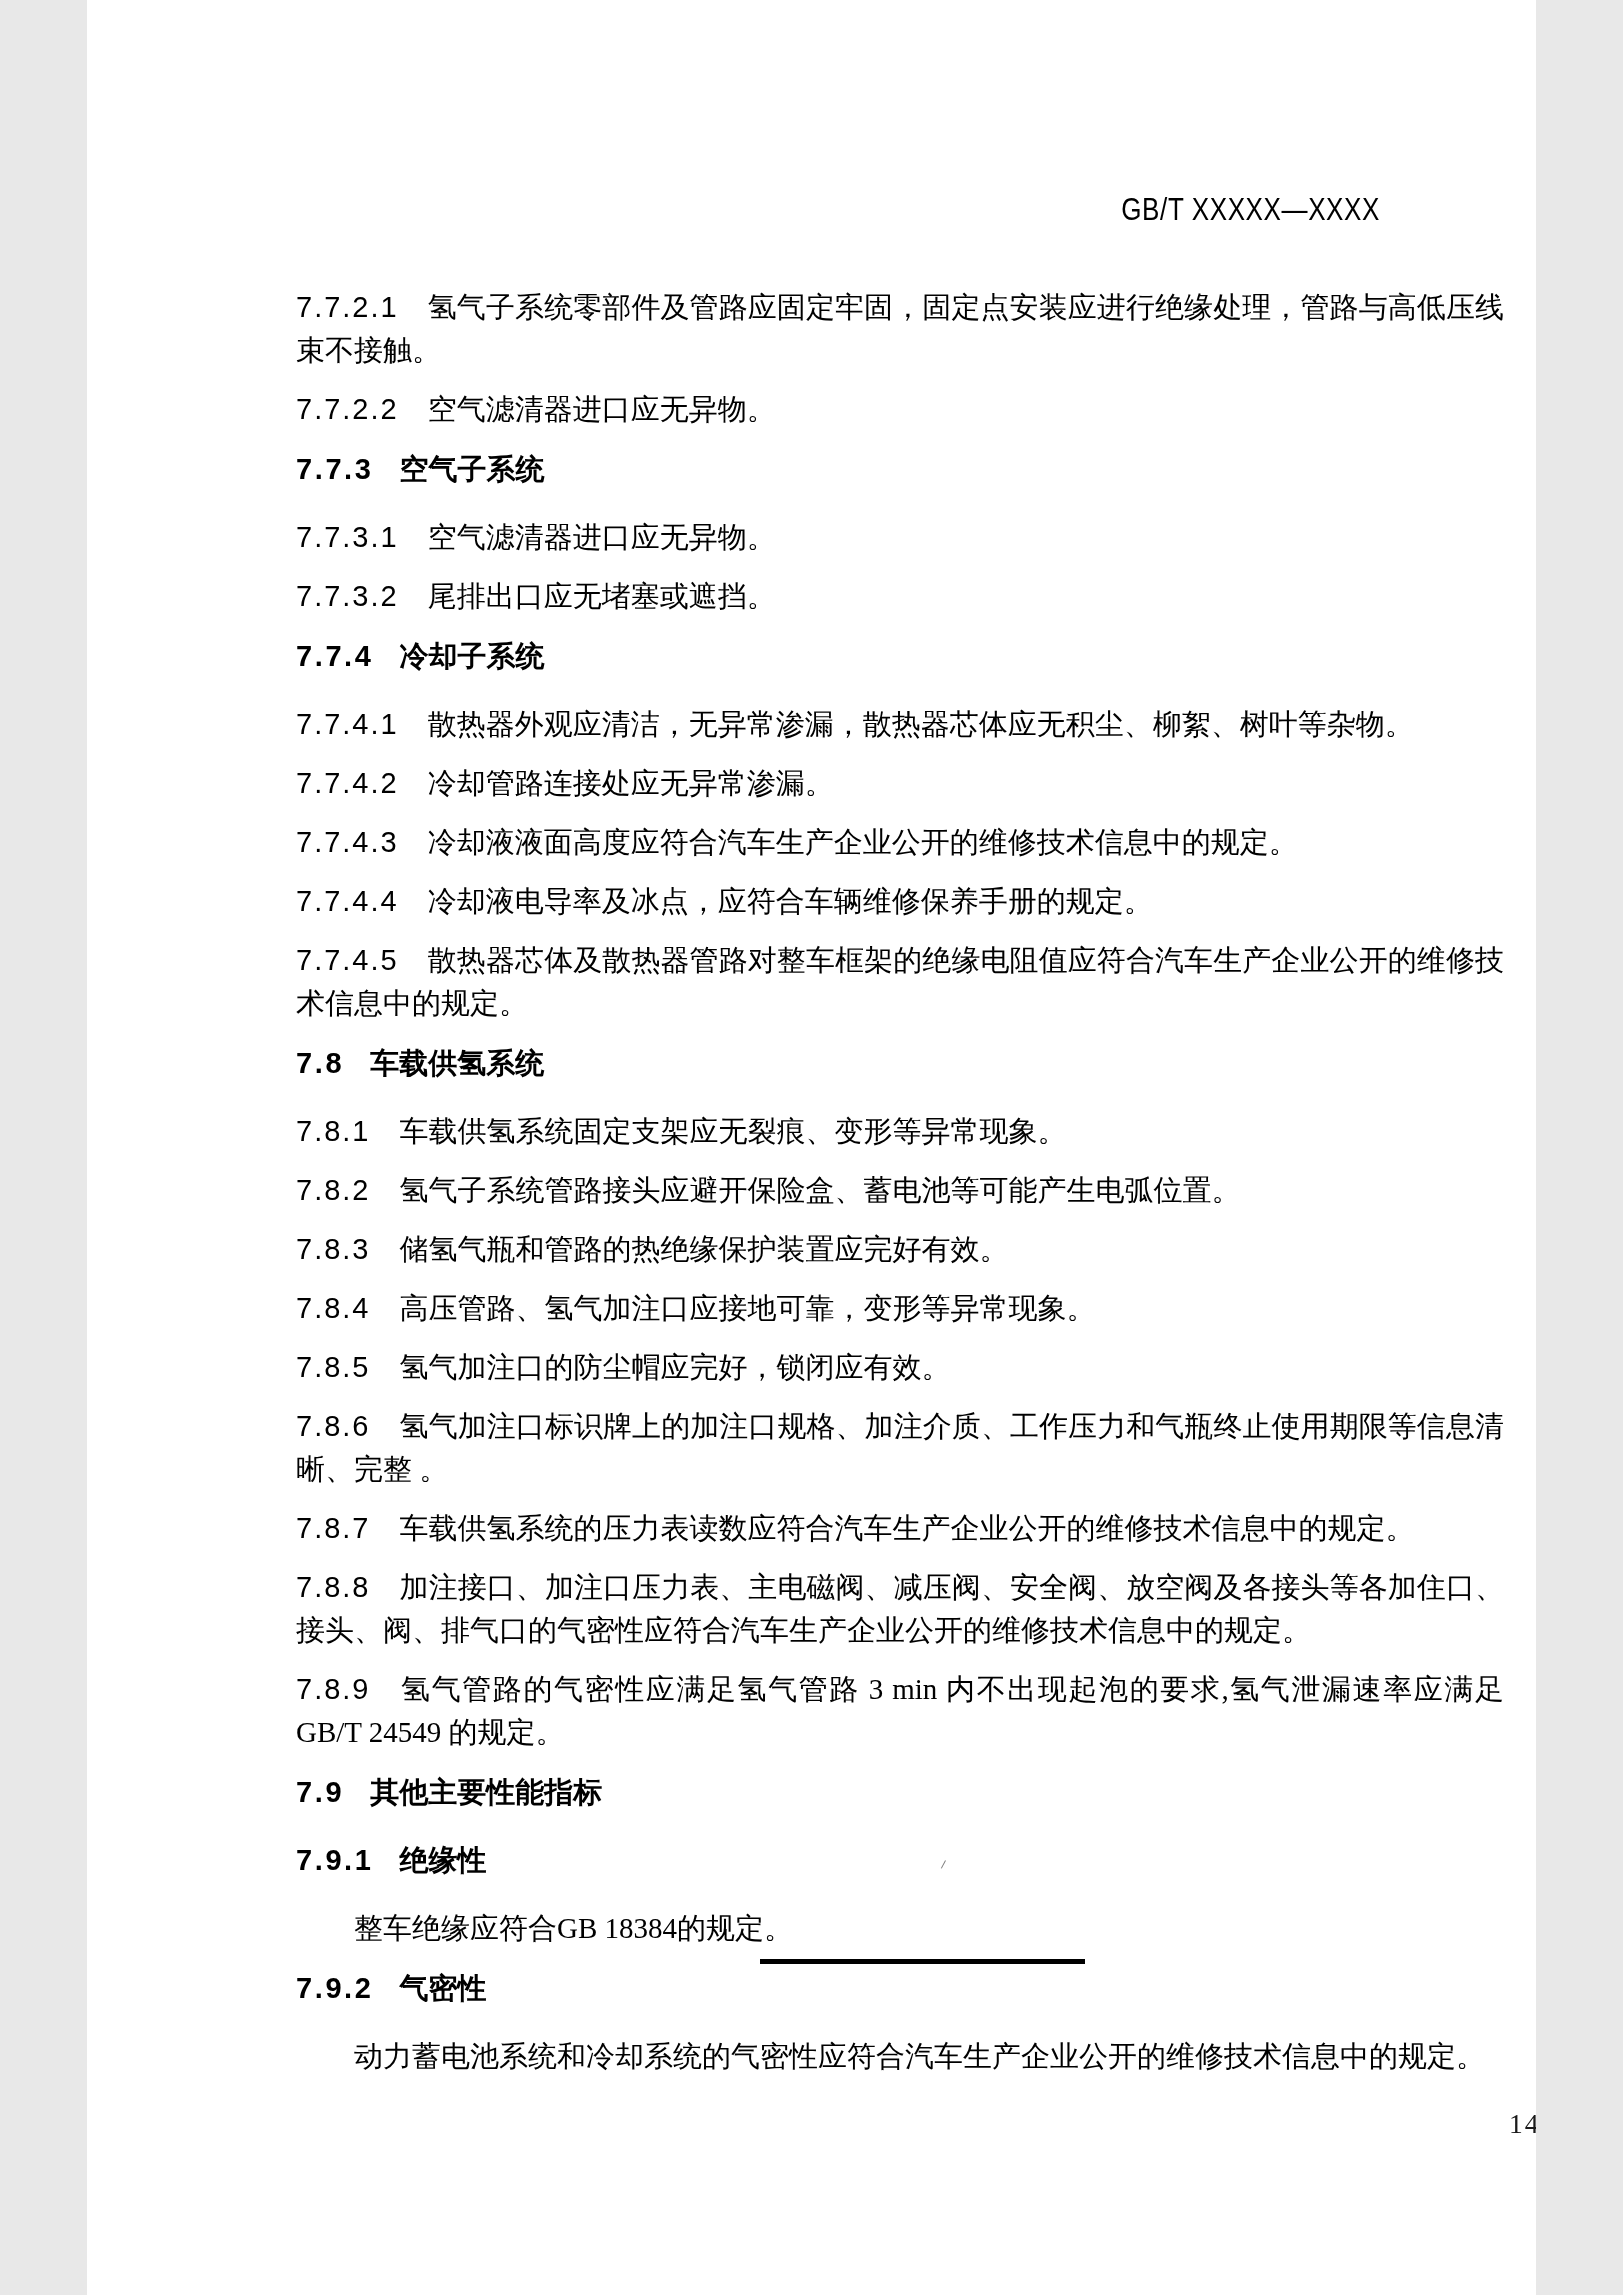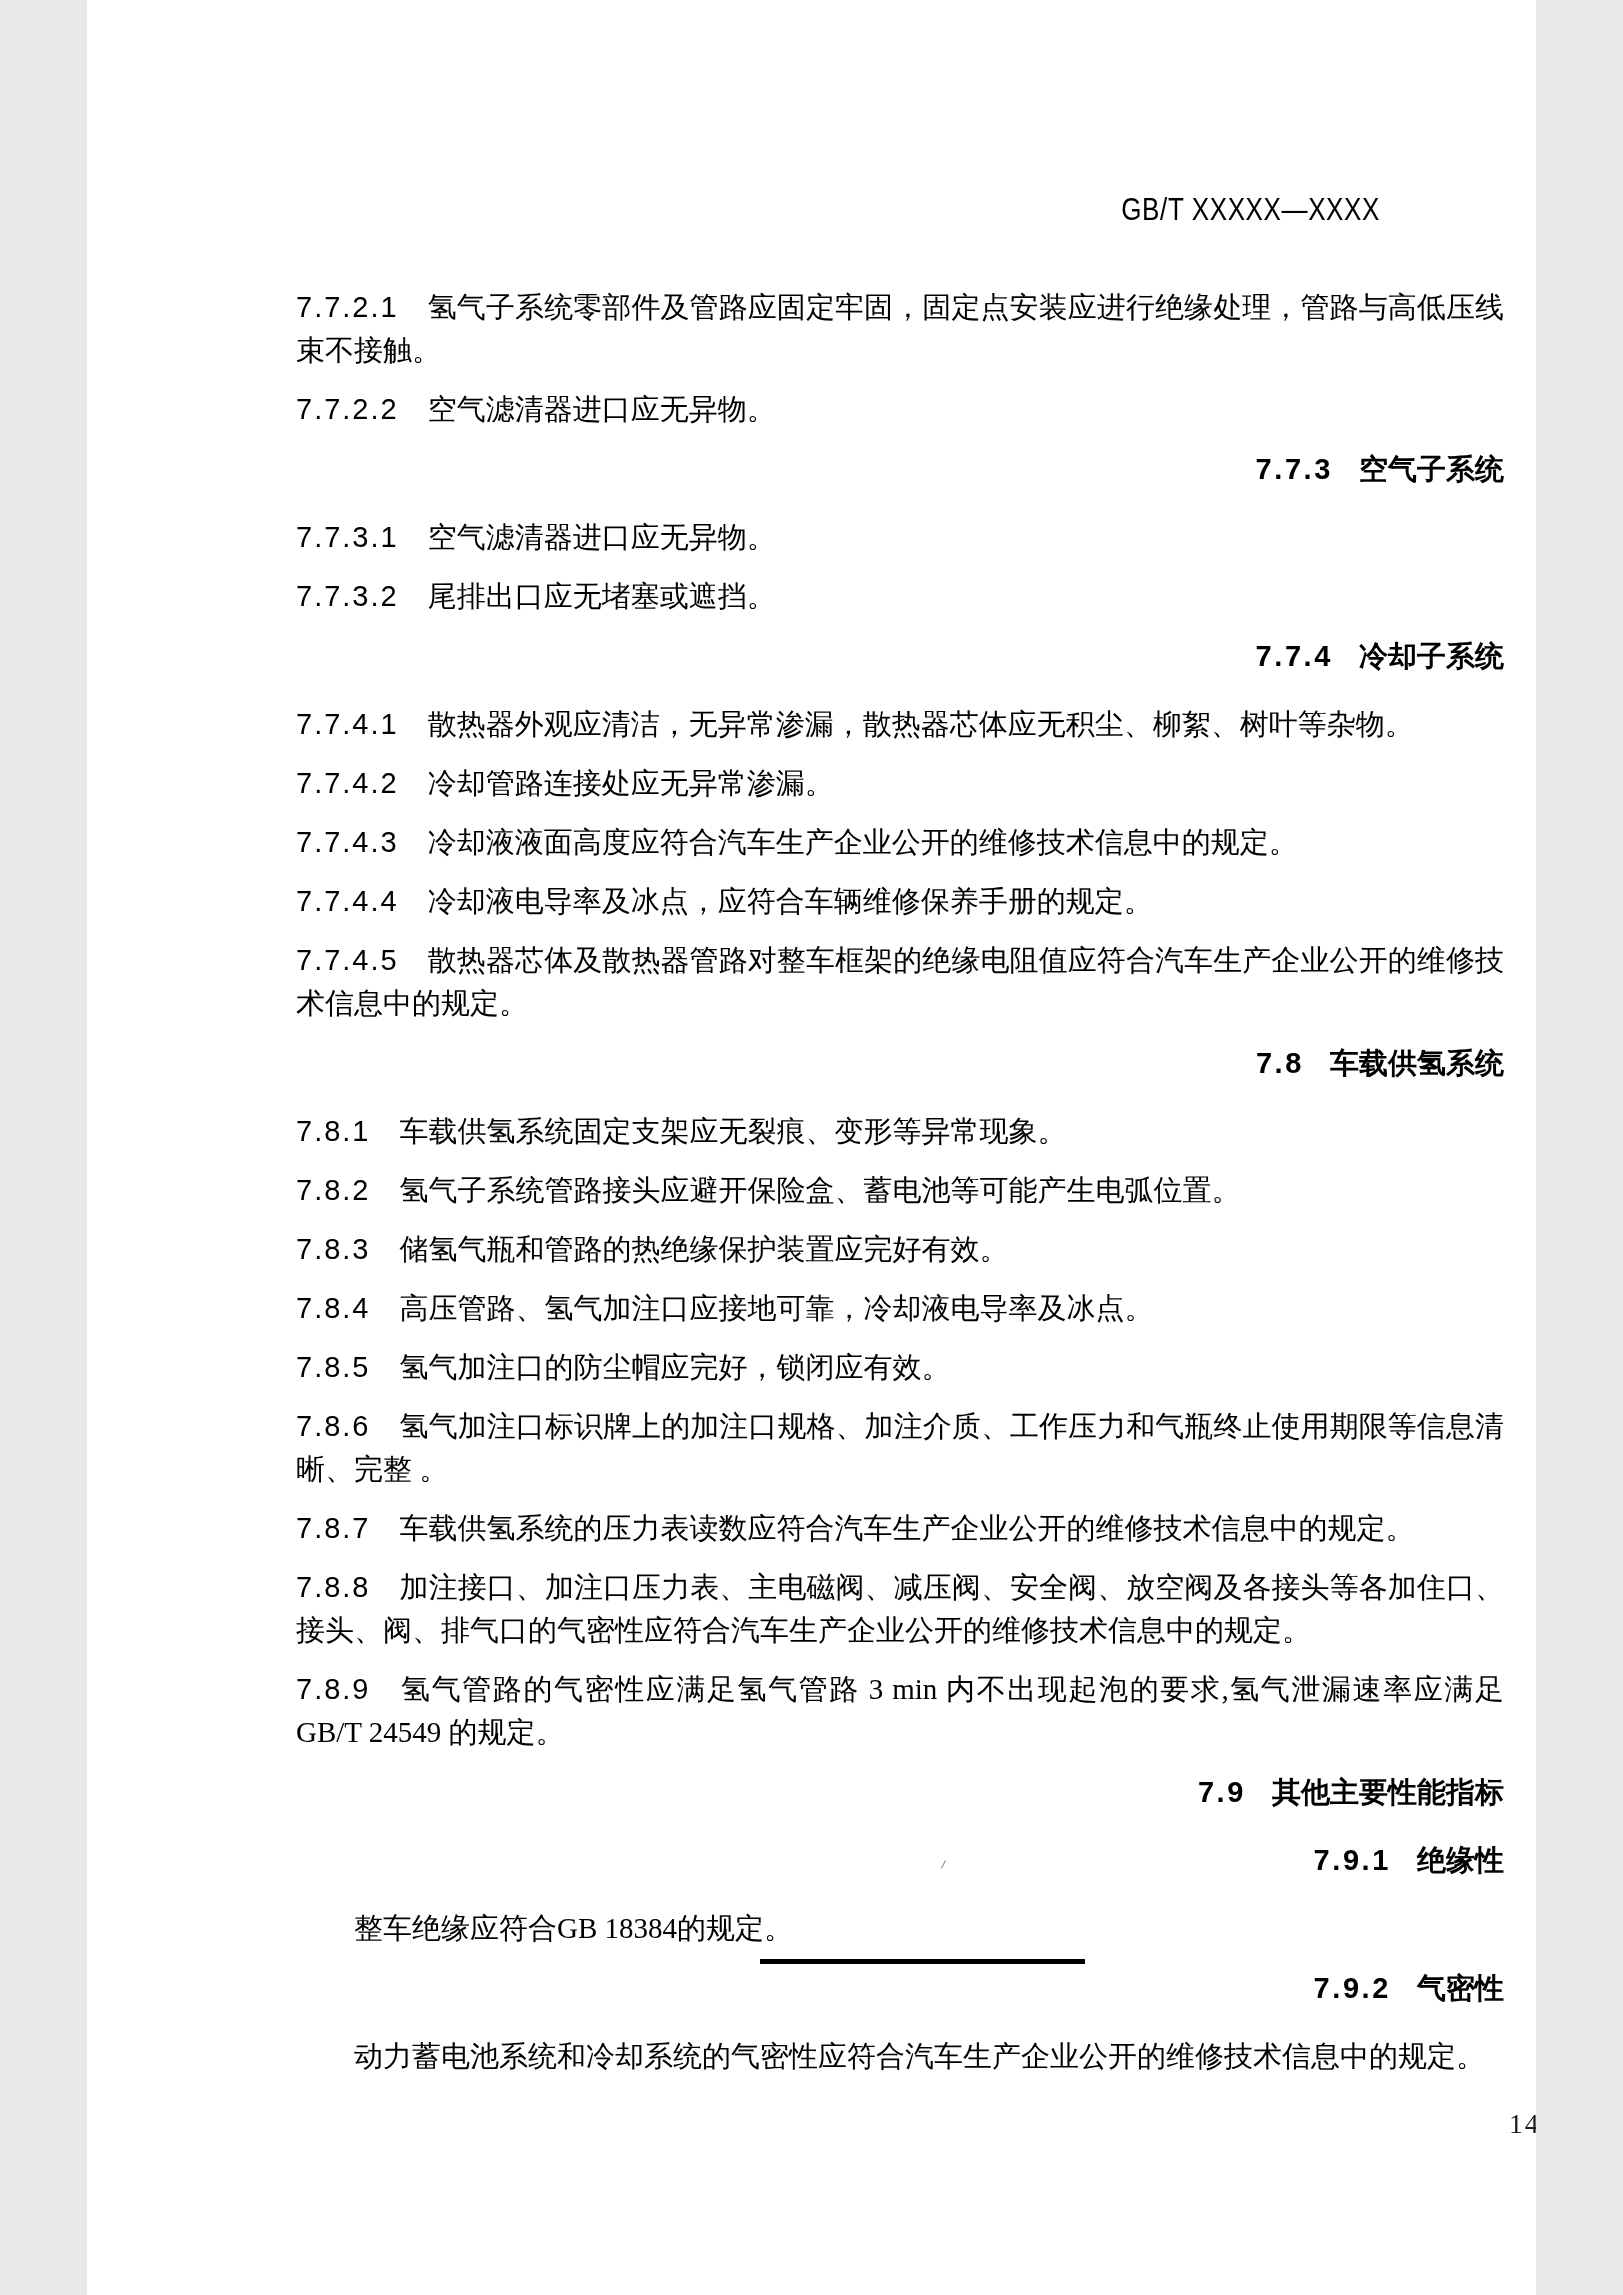--- a/index.html
+++ b/index.html
@@ -35,21 +35,21 @@
     font-size:29px;
     line-height:43px;
     text-align:justify;
   }
   .content p{margin:16px;}
   .content p.heading{
     font-family:"Liberation Sans","DejaVu Sans",sans-serif;
     font-weight:bold;
     margin-top:17px;
     margin-bottom:25px;
-    text-align:right;
+    text-align:left;
   }
   .content p.body{ text-indent:58px; }
   .num{
     font-family:"Liberation Sans","DejaVu Sans",sans-serif;
     letter-spacing:2px;
     margin-right:29px;
     white-space:nowrap;
   }
   .heading .num{ letter-spacing:2.6px; margin-right:26px; }
   
@@ -98,21 +98,21 @@
       <p class="heading"><span class="num">7.7.4</span><span class="txt">冷却子系统</span></p>
       <p class="clause"><span class="num">7.7.4.1</span><span class="txt">散热器外观应清洁，无异常渗漏，散热器芯体应无积尘、柳絮、树叶等杂物。</span></p>
       <p class="clause"><span class="num">7.7.4.2</span><span class="txt">冷却管路连接处应无异常渗漏。</span></p>
       <p class="clause"><span class="num">7.7.4.3</span><span class="txt">冷却液液面高度应符合汽车生产企业公开的维修技术信息中的规定。</span></p>
       <p class="clause"><span class="num">7.7.4.4</span><span class="txt">冷却液电导率及冰点，应符合车辆维修保养手册的规定。</span></p>
       <p class="clause"><span class="num">7.7.4.5</span><span class="txt">散热器芯体及散热器管路对整车框架的绝缘电阻值应符合汽车生产企业公开的维修技术信息中的规定。</span></p>
       <p class="heading"><span class="num">7.8</span><span class="txt">车载供氢系统</span></p>
       <p class="clause"><span class="num">7.8.1</span><span class="txt">车载供氢系统固定支架应无裂痕、变形等异常现象。</span></p>
       <p class="clause"><span class="num">7.8.2</span><span class="txt">氢气子系统管路接头应避开保险盒、蓄电池等可能产生电弧位置。</span></p>
       <p class="clause"><span class="num">7.8.3</span><span class="txt">储氢气瓶和管路的热绝缘保护装置应完好有效。</span></p>
-      <p class="clause"><span class="num">7.8.4</span><span class="txt">高压管路、氢气加注口应接地可靠，冷却液电导率及冰点。</span></p>
+      <p class="clause"><span class="num">7.8.4</span><span class="txt">高压管路、氢气加注口应接地可靠，变形等异常现象。</span></p>
       <p class="clause"><span class="num">7.8.5</span><span class="txt">氢气加注口的防尘帽应完好，锁闭应有效。</span></p>
       <p class="clause"><span class="num">7.8.6</span><span class="txt">氢气加注口标识牌上的加注口规格、加注介质、工作压力和气瓶终止使用期限等信息清晰、完整 。</span></p>
       <p class="clause"><span class="num">7.8.7</span><span class="txt">车载供氢系统的压力表读数应符合汽车生产企业公开的维修技术信息中的规定。</span></p>
       <p class="clause"><span class="num">7.8.8</span><span class="txt">加注接口、加注口压力表、主电磁阀、减压阀、安全阀、放空阀及各接头等各加住口、接头、阀、排气口的气密性应符合汽车生产企业公开的维修技术信息中的规定。</span></p>
       <p class="clause"><span class="num">7.8.9</span><span class="txt">氢气管路的气密性应满足氢气管路 3 min 内不出现起泡的要求,氢气泄漏速率应满足 GB/T 24549 的规定。</span></p>
       <p class="heading"><span class="num">7.9</span><span class="txt">其他主要性能指标</span></p>
       <p class="heading"><span class="num">7.9.1</span><span class="txt">绝缘性</span></p>
       <p class="body"><span class="txt">整车绝缘应符合GB 18384的规定。</span></p>
       <p class="heading"><span class="num">7.9.2</span><span class="txt">气密性</span></p>
       <p class="body"><span class="txt">动力蓄电池系统和冷却系统的气密性应符合汽车生产企业公开的维修技术信息中的规定。</span></p>

